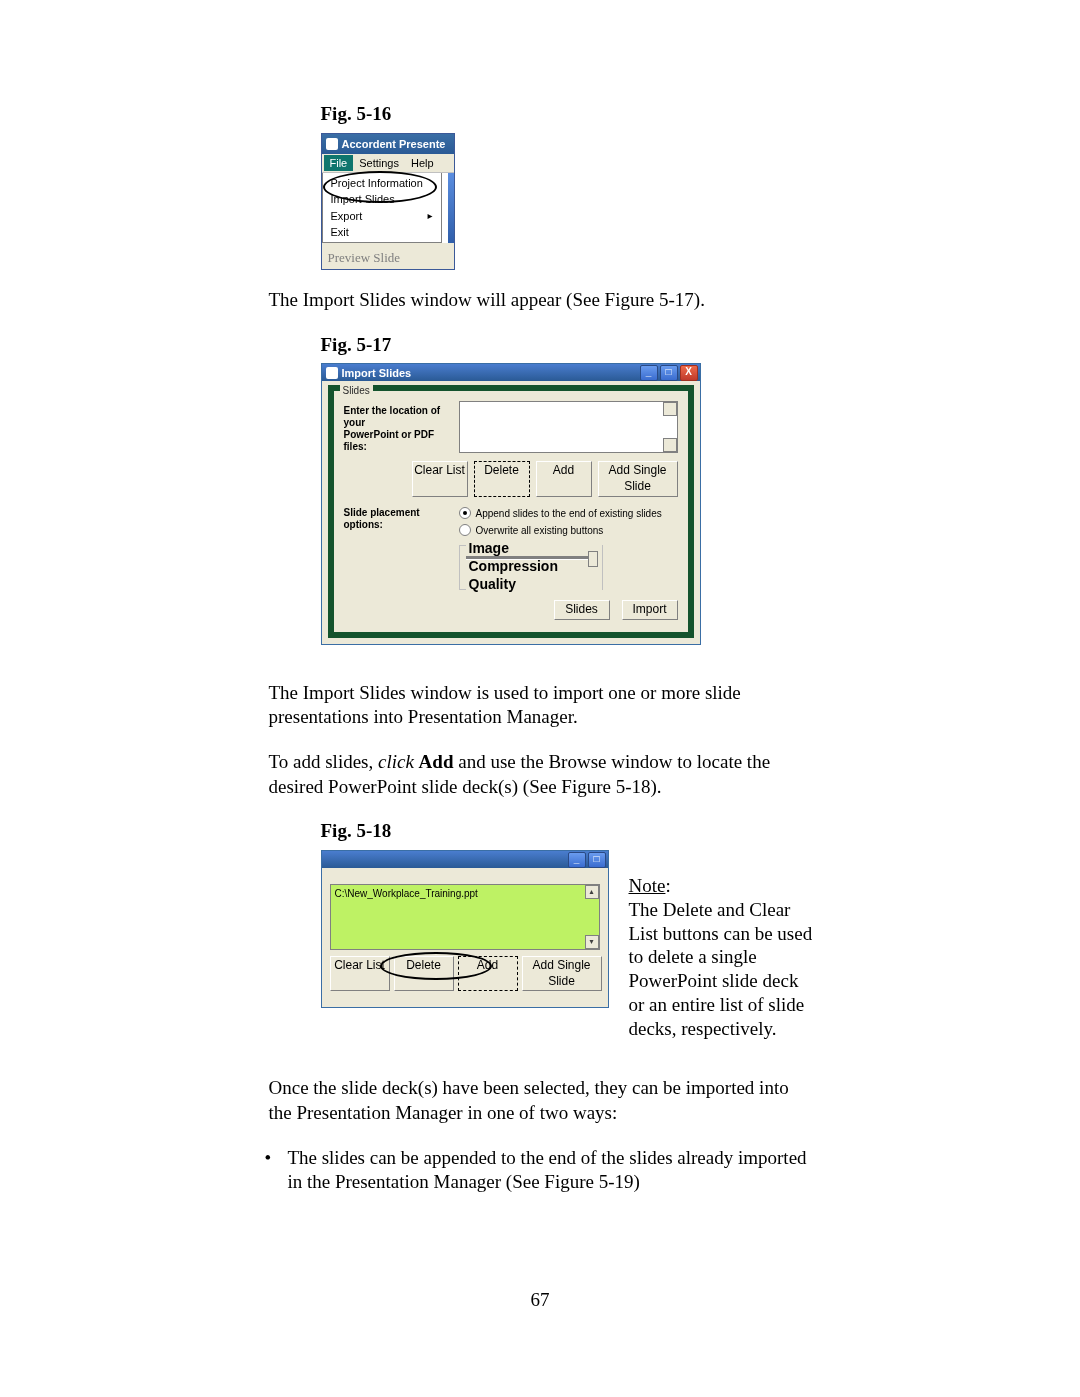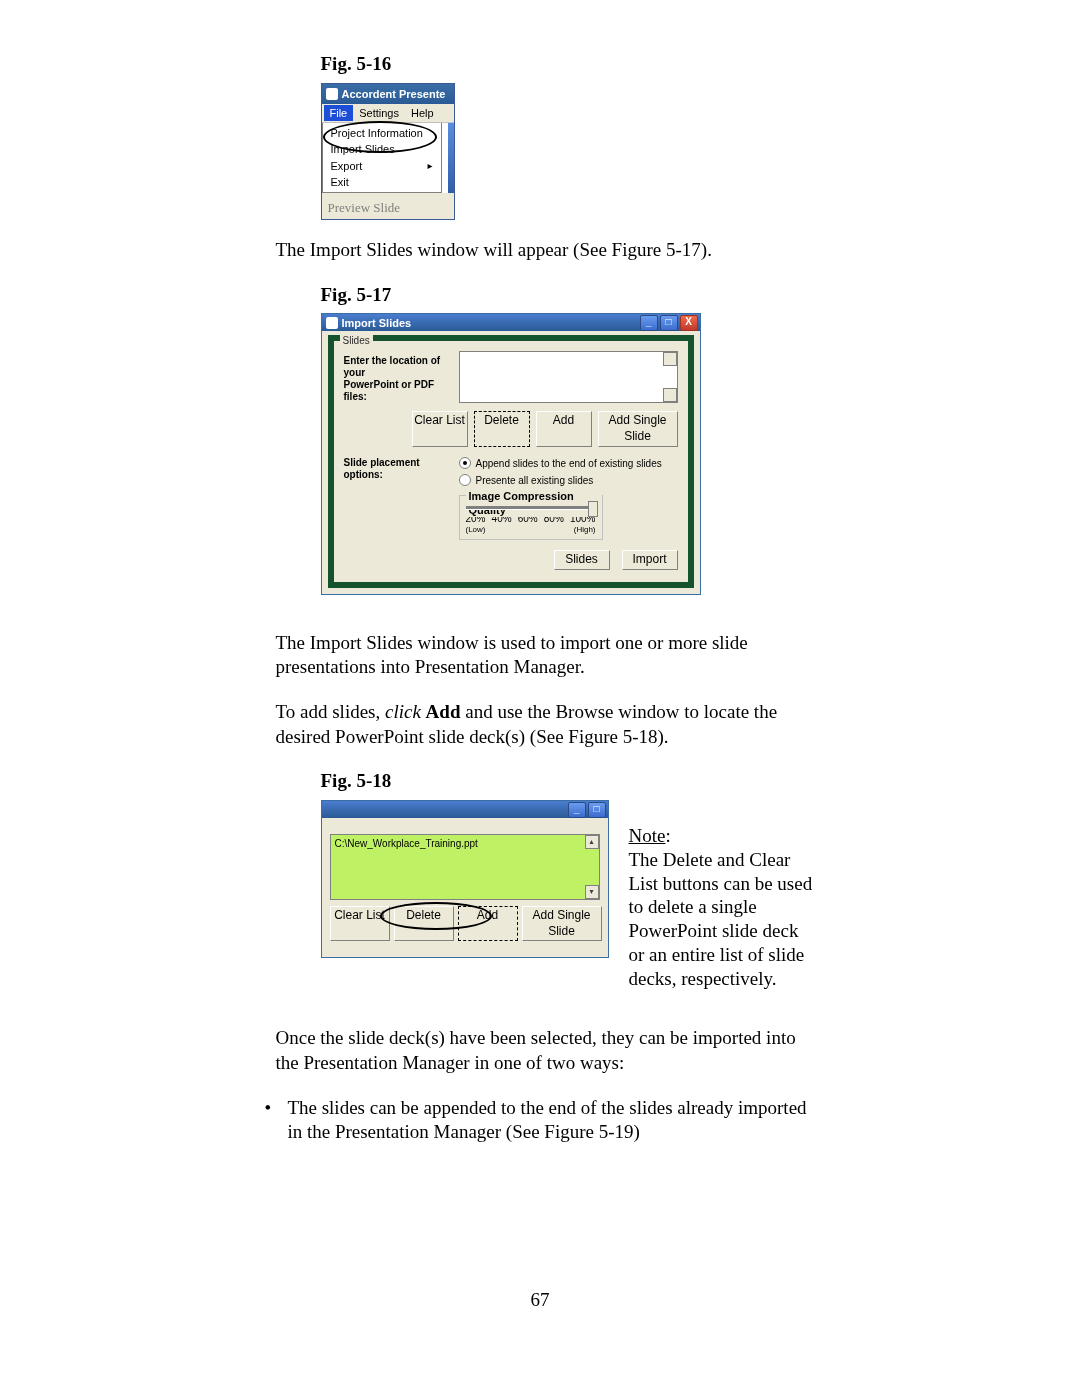--- a/index.html
+++ b/index.html
@@ -10,21 +10,21 @@
     font-size: 19px;
     color: #000;
     line-height: 1.3;
   }
   .page {
     width: 933px;
     min-height: 1397px;
     margin: 0 auto;
     position: relative;
     box-sizing: border-box;
-    padding: 52px 191px 0 191px; 
+    padding: 102px 191px 0 191px; 
   }
   .fig-label {
     font-weight: bold;
     margin-left: 56px;
     margin-bottom: 6px;
   }
 
   
   .fig16 {
     margin-left: 56px;
@@ -53,21 +53,21 @@
   .fig16-menubar {
     display: flex;
     background: #ece9d8;
     border-bottom: 1px solid #c0c0c0;
     padding: 1px 2px;
   }
   .fig16-menubar .mitem {
     padding: 1px 6px;
   }
   .fig16-menubar .mitem.active {
-    background: #1d4ed8;
+    background: #0f766e;
     color: #fff;
   }
   .fig16-dropdown {
     background: #fff;
     border: 1px solid #808080;
     border-top: none;
     position: relative;
     padding: 2px 0;
   }
   .fig16-dropdown .ditem {
@@ -239,21 +239,21 @@
     padding: 8px 6px 4px 6px;
     font-size: 9px;
     width: 130px;
   }
   .compress-legend {
     position: absolute;
     top: -7px;
     left: 6px;
     background: #ece9d8;
     padding: 0 3px;
-    font-size: 11px;
+    font-size: 14px;
     font-weight: bold;
   }
   .slider-track {
     height: 3px;
     background: #808080;
     border-bottom: 1px solid #fff;
     margin: 2px 0 2px 0;
     position: relative;
   }
   .slider-thumb {
@@ -349,21 +349,21 @@
     margin-left: 20px;
     font-family: "Times New Roman", serif;
     font-size: 19px;
     line-height: 1.25;
     width: 300px;
     padding-top: 24px;
   }
   .fig18note .u { text-decoration: underline; }
 
   .body-p {
-    margin: 0 0 20px 11px;
+    margin: 0 0 20px 4px;
     line-height: 1.3;
   }
   .bullet-row {
     display: flex;
     margin-top: 6px;
   }
   .bullet-dot {
     width: 38px;
     text-align: left;
     padding-left: 0px;
@@ -448,21 +448,21 @@
 
         <div class="fig17-row2">
           <div class="fig17-lbl">Slide placement options:</div>
           <div style="flex:1;">
             <div class="radio">
               <div class="dot sel"></div>
               <span>Append slides to the end of existing slides</span>
             </div>
             <div class="radio">
               <div class="dot"></div>
-              <span>Presente all existing slides</span>
+              <span>Overwrite all existing buttons</span>
             </div>
 
             <div class="compress-group">
               <div class="compress-legend">Image Compression Quality</div>
               <div class="slider-track">
                 <div class="slider-thumb"></div>
               </div>
               <div class="slider-ticks">
                 <span>20%</span>
                 <span>40%</span>

